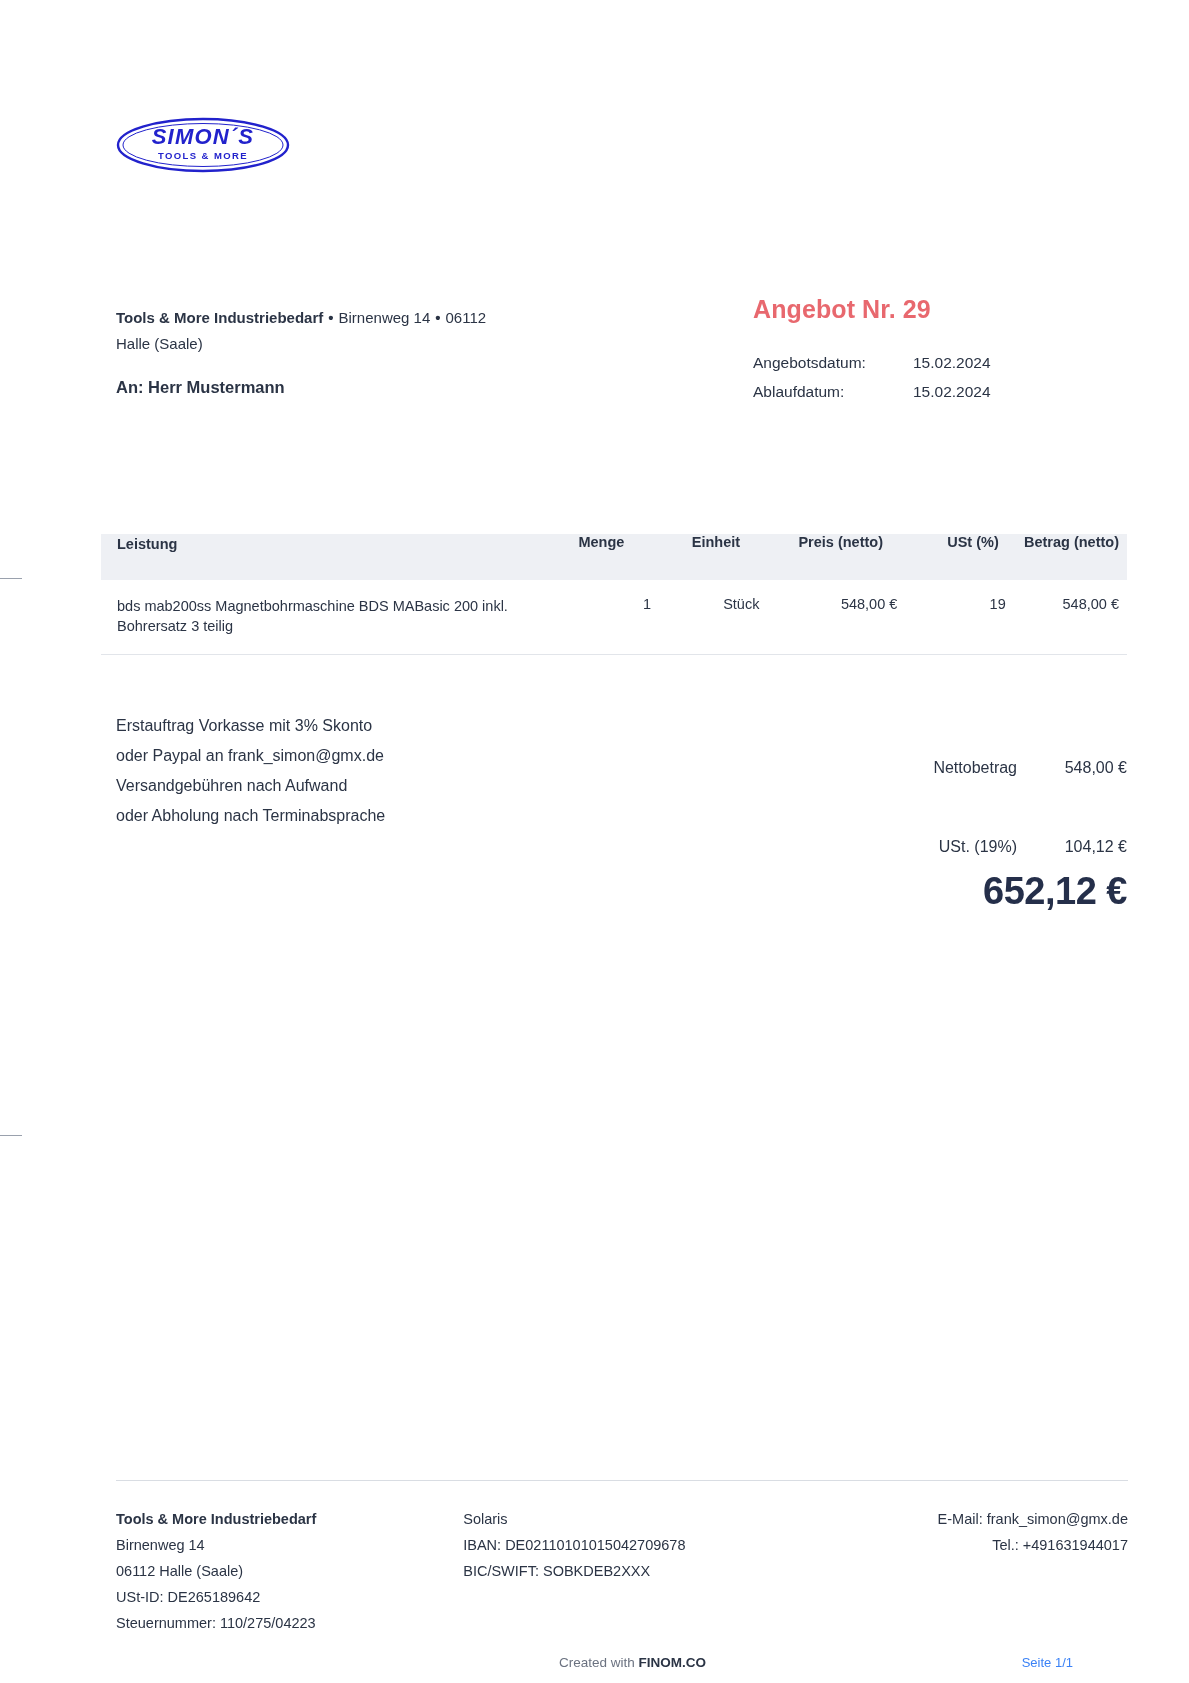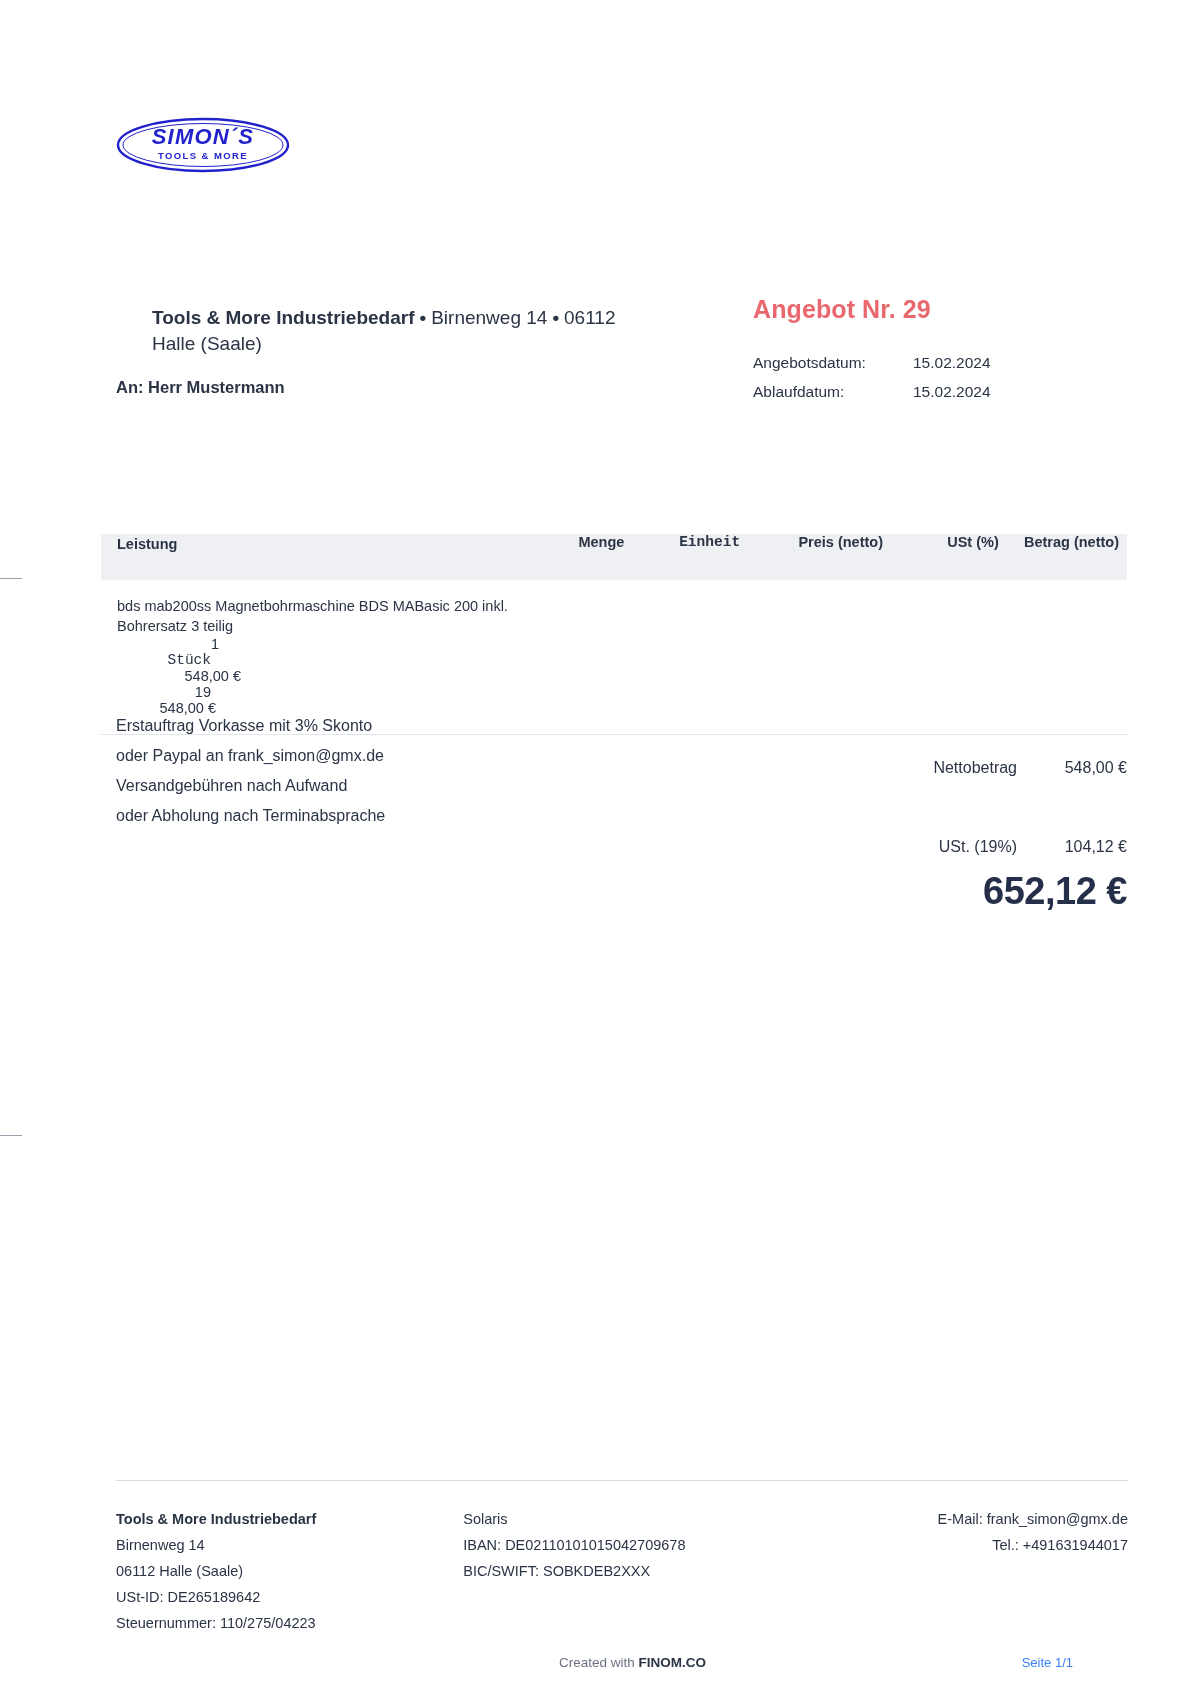--- a/index.html
+++ b/index.html
@@ -31,24 +31,23 @@
     height: 66px;
   }
   .logo svg { display:block; }
 
   
   .sender-block {
     position: absolute;
     left: 116px;
     top: 305px;
     width: 470px;
-    font-size: 19px;
+    font-size: 15px;
     line-height: 26px;
     color: #2b3445;
-    margin-left: 36px;
   }
   .sender-block .strong { font-weight: bold; }
   .dotsep { padding: 0 5px; font-weight: bold; }
   .recipient {
     position: absolute;
     left: 116px;
     top: 378px;
     font-size: 16.5px;
     font-weight: bold;
     color: #2b3445;
@@ -95,25 +94,24 @@
     gap: 16px;
   }
   .trow {
     display: flex;
     padding-top: 16px;
     padding-bottom: 18px;
     font-size: 14.5px;
     color: #2b3445;
     border-bottom: 1px solid #e2e5ea;
     align-items: flex-start;
-    flex-direction: column;
   }
   .c-desc   { width: 440px; padding-left: 16px; box-sizing: border-box; line-height: 20px; }
   .c-qty    { width: 118px; text-align: right; }
-  .c-unit   { width: 110px; text-align: right; font-family: Liberation Mono, monospace; }
+  .c-unit   { width: 110px; text-align: right; }
   .c-price  { width: 140px; text-align: right; }
   .c-vat    { width: 110px; text-align: right; }
   .c-amount { width: 123px; text-align: right; padding-right: 8px; box-sizing: border-box; }
 
   
   .notes {
     position: absolute;
     left: 116px;
     top: 711px;
     width: 480px;

